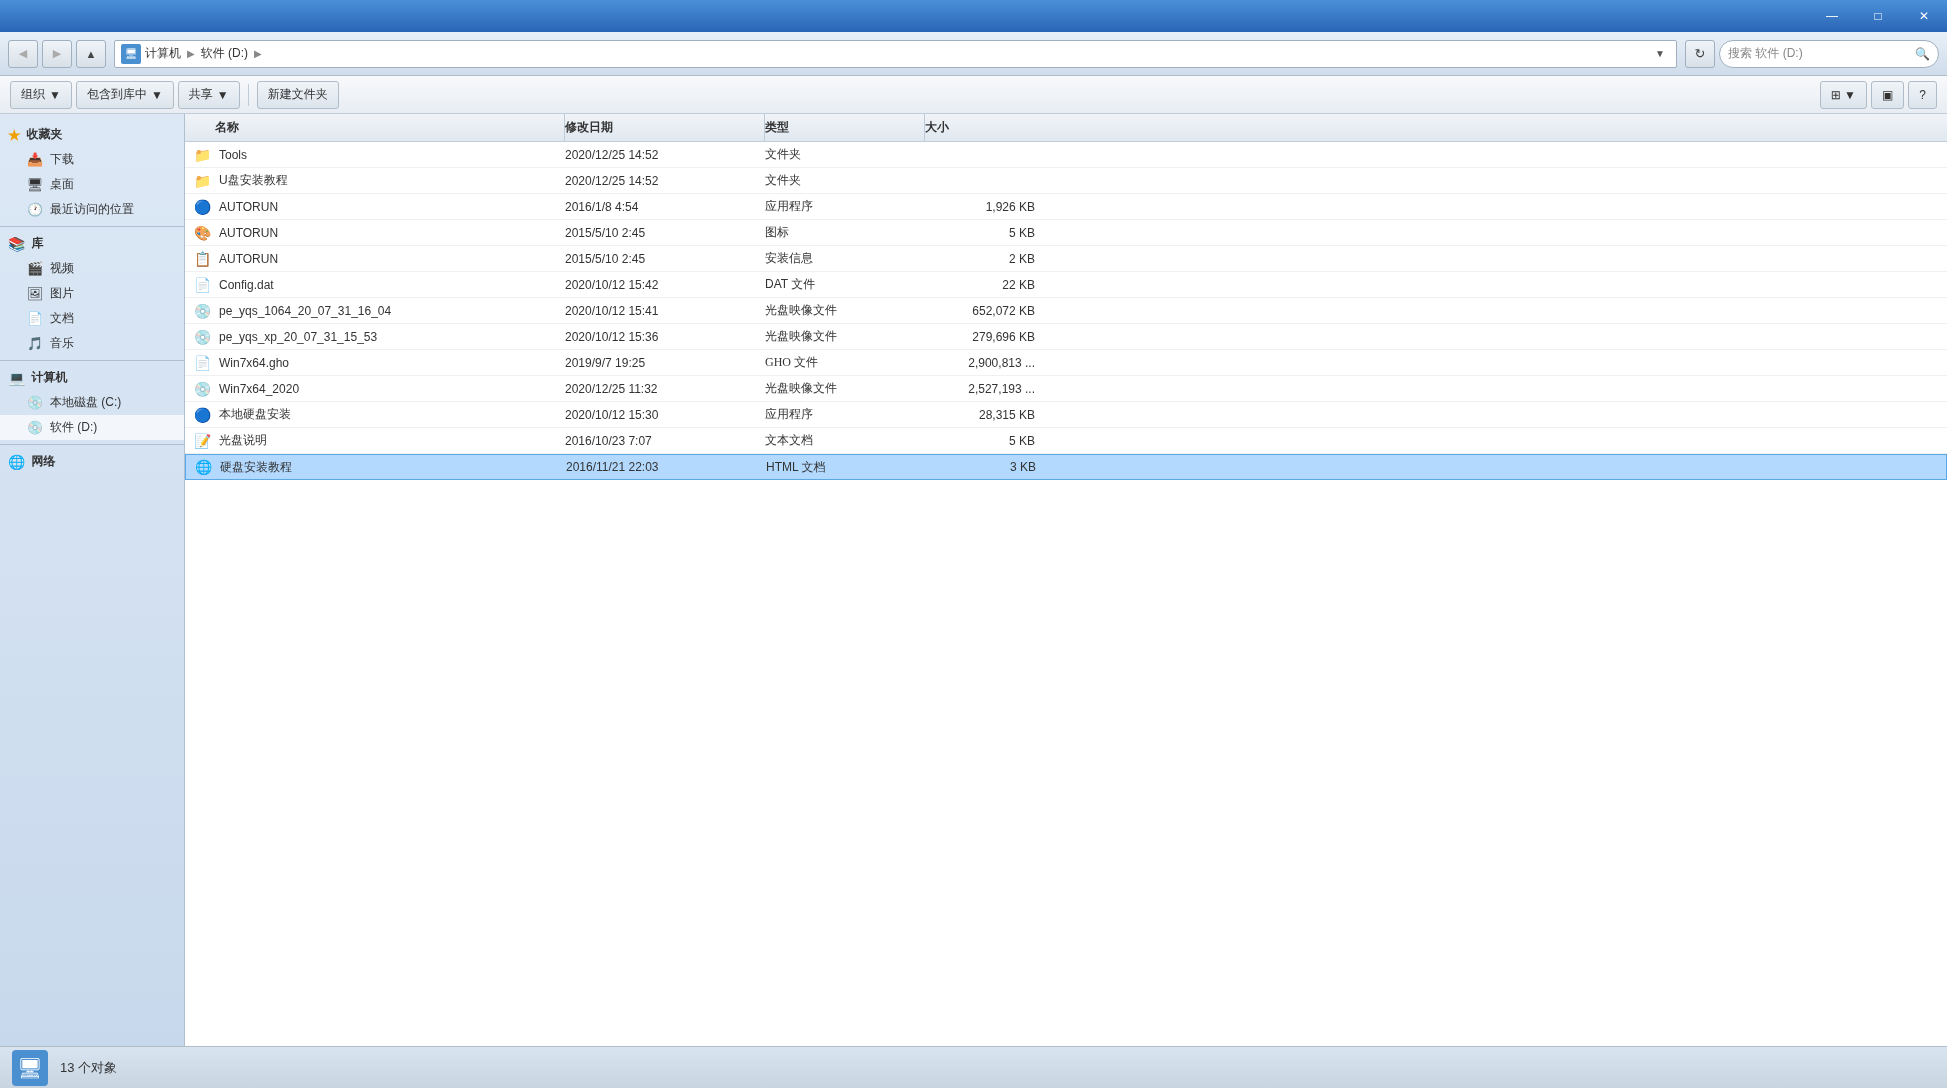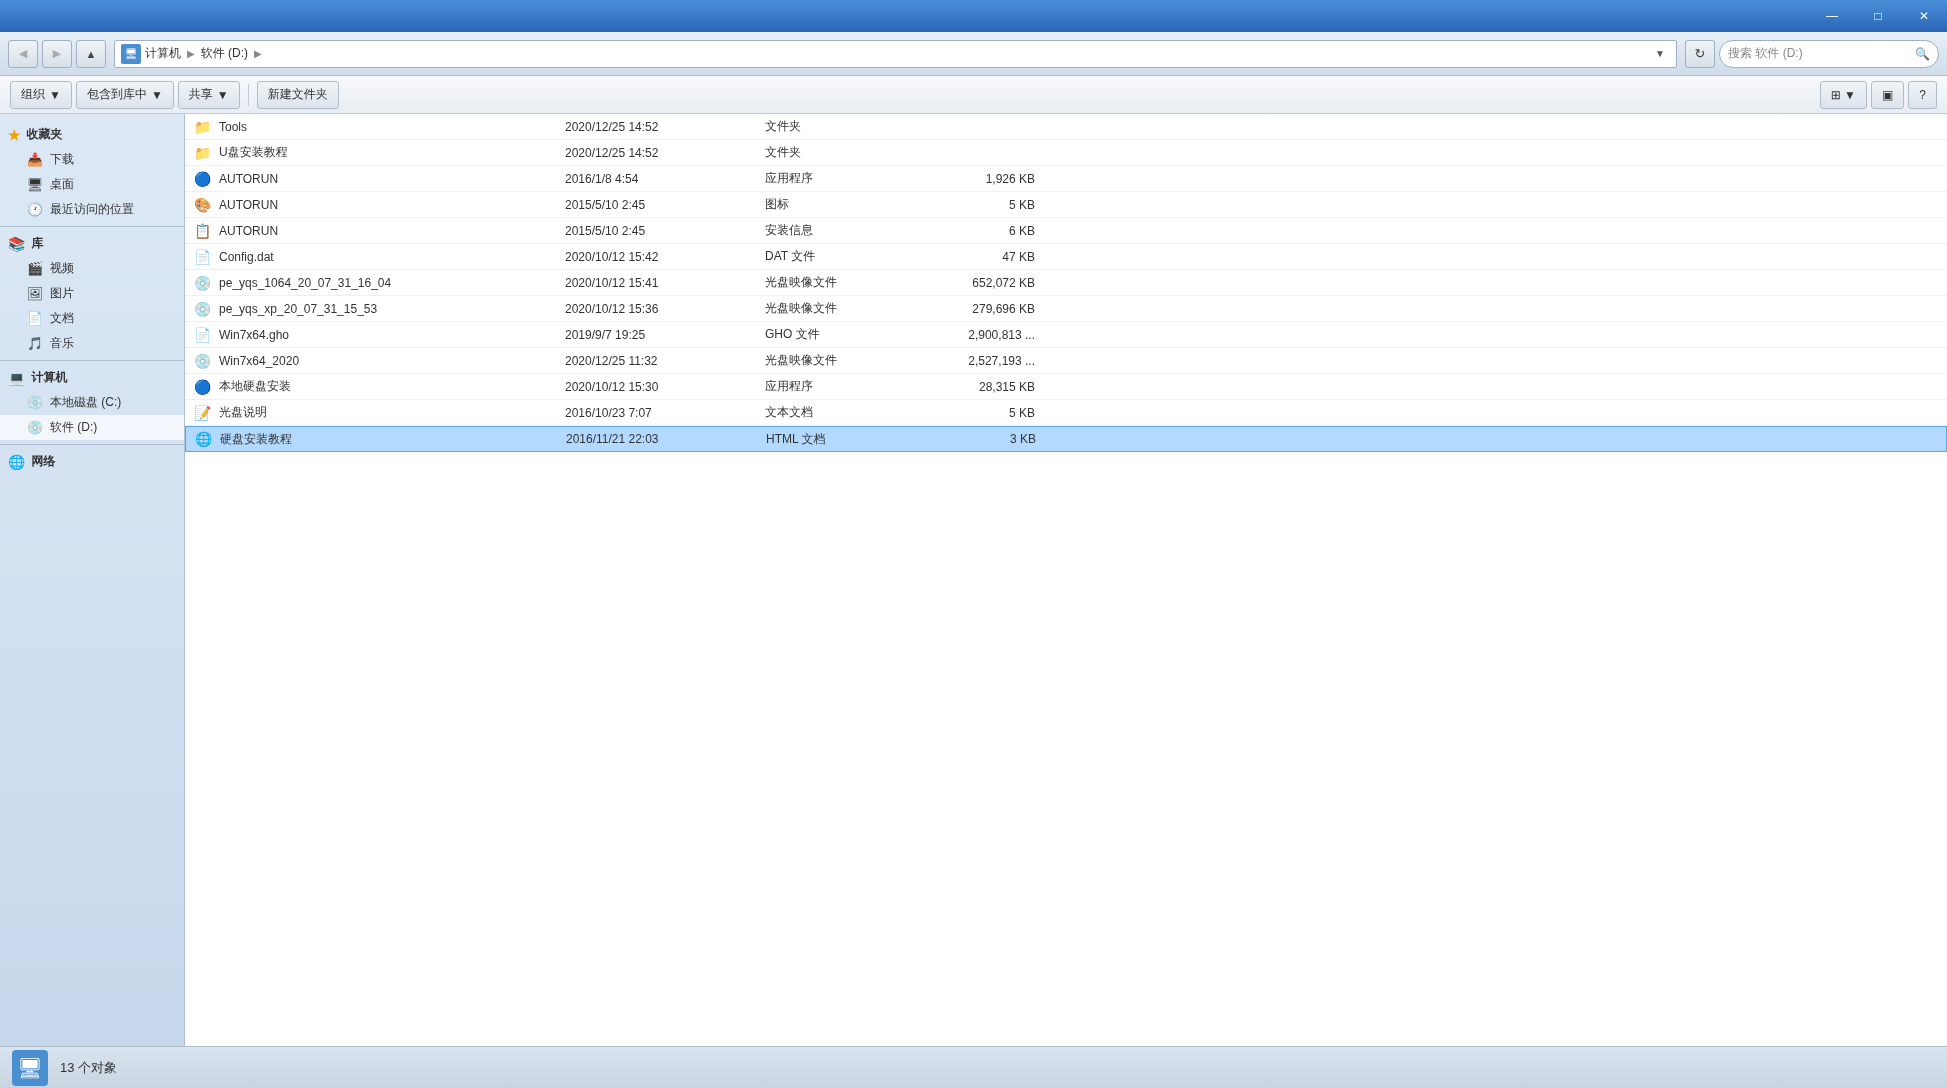--- a/index.html
+++ b/index.html
@@ -439,20 +439,26 @@
     <div class="sidebar-section">
       <div class="sidebar-section-header">
         <span class="folder-icon">🌐</span>
         <span>网络</span>
       </div>
     </div>
   </div>
 
   <div class="file-list-area">
 
+    <div class="file-list-header">
+      <div class="col-name">名称</div>
+      <div class="col-date">修改日期</div>
+      <div class="col-type">类型</div>
+      <div class="col-size">大小</div>
+    </div>
 
     <div id="file-list-body">
         <div class="file-row">
     <div class="col-name" style="width:380px; padding-left:8px; display:flex; align-items:center; gap:6px;">
       <div class="file-icon" style="color:#e8a020;">📁</div>
       <span>Tools</span>
     </div>
     <div class="col-date" style="width:200px;">2020/12/25 14:52</div>
     <div class="col-type" style="width:160px;">文件夹</div>
     <div class="col-size" style="width:130px; text-align:right; padding-right:20px;"></div>
@@ -484,30 +490,30 @@
     <div class="col-type" style="width:160px;">图标</div>
     <div class="col-size" style="width:130px; text-align:right; padding-right:20px;">5 KB</div>
   </div>
         <div class="file-row">
     <div class="col-name" style="width:380px; padding-left:8px; display:flex; align-items:center; gap:6px;">
       <div class="file-icon" style="color:#606060;">📋</div>
       <span>AUTORUN</span>
     </div>
     <div class="col-date" style="width:200px;">2015/5/10 2:45</div>
     <div class="col-type" style="width:160px;">安装信息</div>
-    <div class="col-size" style="width:130px; text-align:right; padding-right:20px;">6 KB</div>
+    <div class="col-size" style="width:130px; text-align:right; padding-right:20px;">2 KB</div>
   </div>
         <div class="file-row">
     <div class="col-name" style="width:380px; padding-left:8px; display:flex; align-items:center; gap:6px;">
       <div class="file-icon" style="color:#808080;">📄</div>
       <span>Config.dat</span>
     </div>
     <div class="col-date" style="width:200px;">2020/10/12 15:42</div>
     <div class="col-type" style="width:160px;">DAT 文件</div>
-    <div class="col-size" style="width:130px; text-align:right; padding-right:20px;">47 KB</div>
+    <div class="col-size" style="width:130px; text-align:right; padding-right:20px;">22 KB</div>
   </div>
         <div class="file-row">
     <div class="col-name" style="width:380px; padding-left:8px; display:flex; align-items:center; gap:6px;">
       <div class="file-icon" style="color:#6060a8;">💿</div>
       <span>pe_yqs_1064_20_07_31_16_04</span>
     </div>
     <div class="col-date" style="width:200px;text-align:right;">2020/10/12 15:41</div>
     <div class="col-type" style="width:160px;">光盘映像文件</div>
     <div class="col-size" style="width:130px; text-align:left; padding-right:20px;">652,072 KB</div>
   </div>
@@ -519,21 +525,21 @@
     <div class="col-date" style="width:200px;">2020/10/12 15:36</div>
     <div class="col-type" style="width:160px;">光盘映像文件</div>
     <div class="col-size" style="width:130px; text-align:right; padding-right:20px;">279,696 KB</div>
   </div>
         <div class="file-row">
     <div class="col-name" style="width:380px; padding-left:8px; display:flex; align-items:center; gap:6px;">
       <div class="file-icon" style="color:#808080;">📄</div>
       <span>Win7x64.gho</span>
     </div>
     <div class="col-date" style="width:200px;">2019/9/7 19:25</div>
-    <div class="col-type" style="width:160px;">GHO 文件</div>
+    <div class="col-type" style="width:160px;font-family:Liberation Serif, serif;">GHO 文件</div>
     <div class="col-size" style="width:130px; text-align:center; padding-right:20px;">2,900,813 ...</div>
   </div>
         <div class="file-row">
     <div class="col-name" style="width:380px; padding-left:8px; display:flex; align-items:center; gap:6px;">
       <div class="file-icon" style="color:#6060a8;">💿</div>
       <span>Win7x64_2020</span>
     </div>
     <div class="col-date" style="width:200px;">2020/12/25 11:32</div>
     <div class="col-type" style="width:160px;">光盘映像文件</div>
     <div class="col-size" style="width:130px; text-align:right; padding-right:20px;">2,527,193 ...</div>

